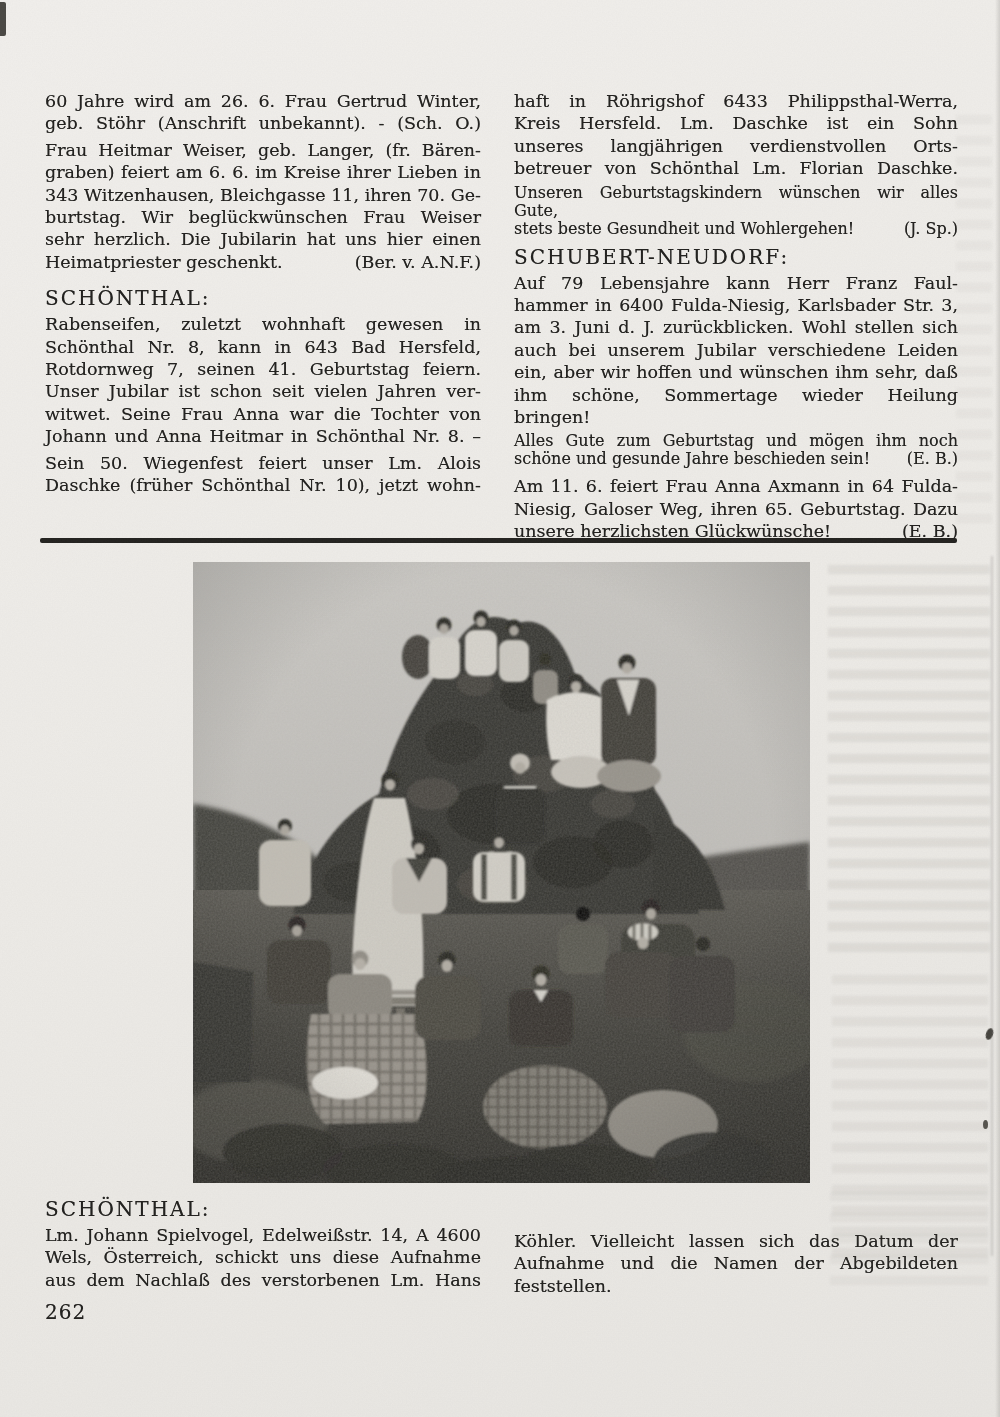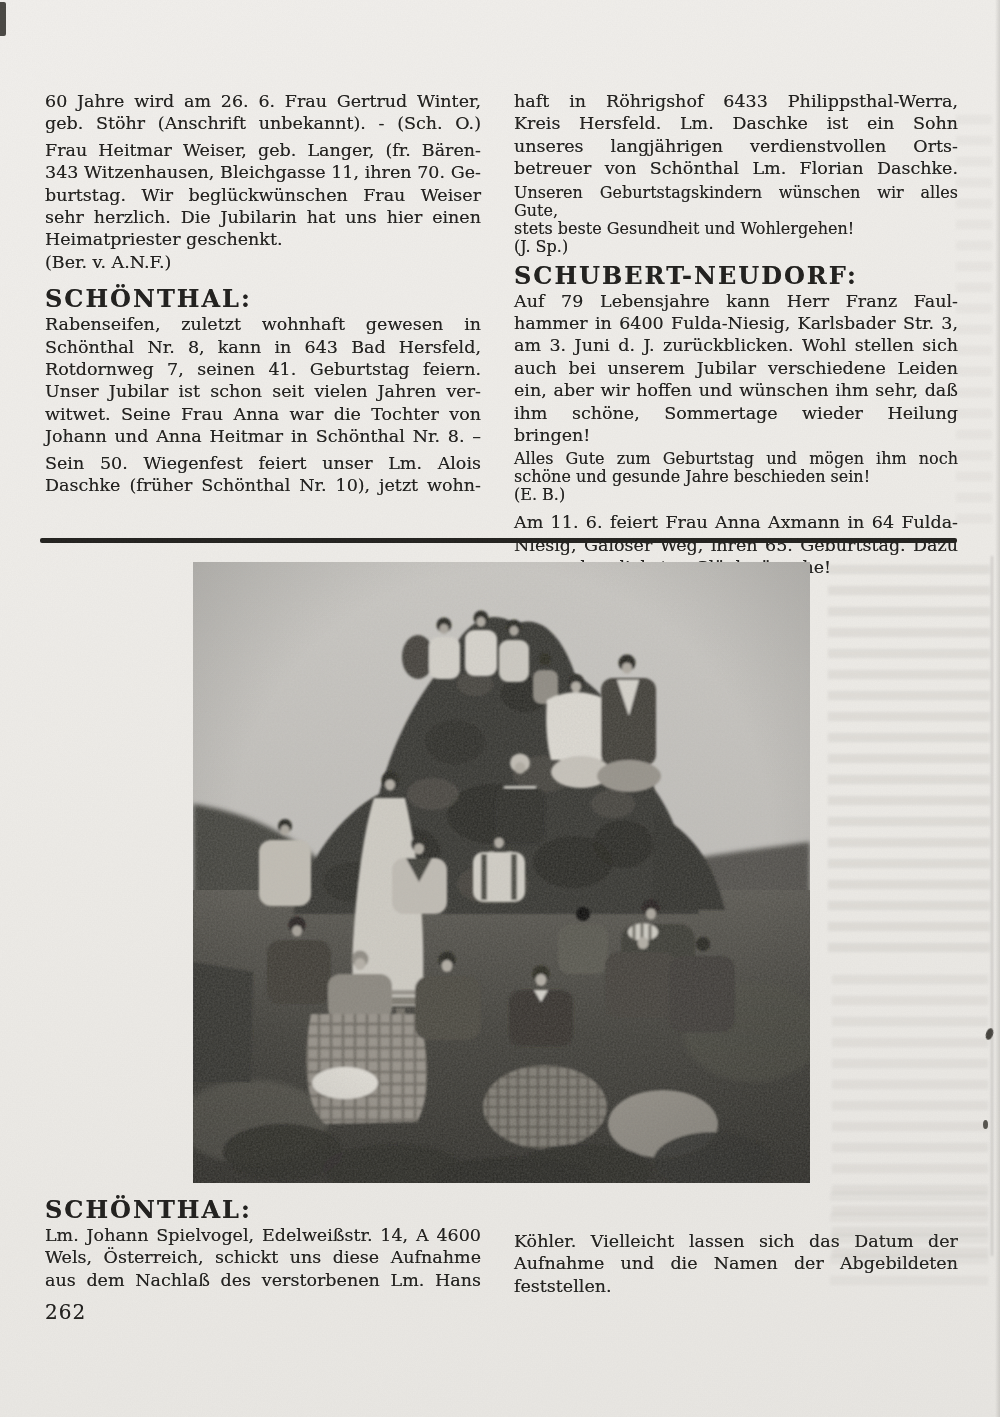--- a/index.html
+++ b/index.html
@@ -9,26 +9,26 @@
     font-family:"DejaVu Serif","Liberation Serif",serif;
     color:#21201e;
   }
   .col{position:absolute;font-size:17.5px;line-height:22.4px;text-shadow:0 0 .5px rgba(33,32,30,.55);}
   #top-left{left:45px;top:90px;width:436px;}
   #top-right{left:514px;top:90px;width:444px;}
   #bottom-left{left:45px;top:1198px;width:436px;}
   #bottom-right{left:514px;top:1230px;width:444px;}
   .para{margin:0 0 4px 0;}
   .para.small{font-size:16px;line-height:18px;margin:0 0 7px 0;}
-  .heading{font-weight:bold;font-size:24px;line-height:23px;letter-spacing:2px;margin:8px 0 3px 0;}
+  .heading{font-weight:normal;font-size:20px;line-height:23px;letter-spacing:2px;margin:8px 0 3px 0;}
   #top-left .heading{margin-top:14px;}
   #bottom-left .heading{margin-top:0;}
   .line{text-align:justify;text-align-last:justify;}
   .line.end{text-align-last:left;}
-  .line.split{display:flex;justify-content:space-between;text-align:right;text-align-last:left;flex-direction:column;}
+  .line.split{display:flex;justify-content:space-between;text-align:right;text-align-last:left;}
   .line .b{font-weight:normal;}
   .rt{white-space:nowrap;}
   #rule{position:absolute;left:40px;top:538px;width:917px;height:5px;background:#23221f;border-radius:2px;filter:blur(.3px);}
   #photo{position:absolute;left:193px;top:562px;width:617px;height:621px;}
   #photo svg{display:block;width:100%;height:100%;}
   #page-number{position:absolute;left:45px;top:1300px;font-size:20px;letter-spacing:1px;text-shadow:0 0 .5px rgba(33,32,30,.5);}
   .ghost{position:absolute;filter:blur(1.4px);pointer-events:none;
     background:repeating-linear-gradient(to bottom,rgba(122,117,108,.11) 0 9px,rgba(122,117,108,0) 9px 21px);}
   #ghost-1{left:828px;top:565px;width:162px;height:395px;}
   #ghost-2{left:832px;top:975px;width:156px;height:285px;opacity:.8;}
@@ -45,20 +45,21 @@
 </head>
 <body>
 
 <div id="top-left" class="col">
     <div class="para">
       <div class="line"><span>60 Jahre wird am 26. 6. Frau </span><span class="b">Gertrud Winter,</span></div>
       <div class="line"><span>geb. Stöhr (Anschrift unbekannt). - (Sch. O.)</span></div>
     </div>
     <div class="para">
       <div class="line"><span>Frau </span><span class="b">Heitmar Weiser,</span><span> geb. Langer, (fr. Bären-</span></div>
+      <div class="line"><span>graben) feiert am 6. 6. im Kreise ihrer Lieben in</span></div>
       <div class="line"><span>343 Witzenhausen, Bleichgasse 11, ihren 70. Ge-</span></div>
       <div class="line"><span>burtstag. Wir beglückwünschen Frau Weiser</span></div>
       <div class="line"><span>sehr herzlich. Die Jubilarin hat uns hier einen</span></div>
       <div class="line split">
         <span><span>Heimatpriester geschenkt.</span></span>
         <span class="rt">(Ber. v. A.N.F.)</span>
       </div>
     </div>
     <div class="heading">SCHÖNTHAL:</div>
     <div class="para">

